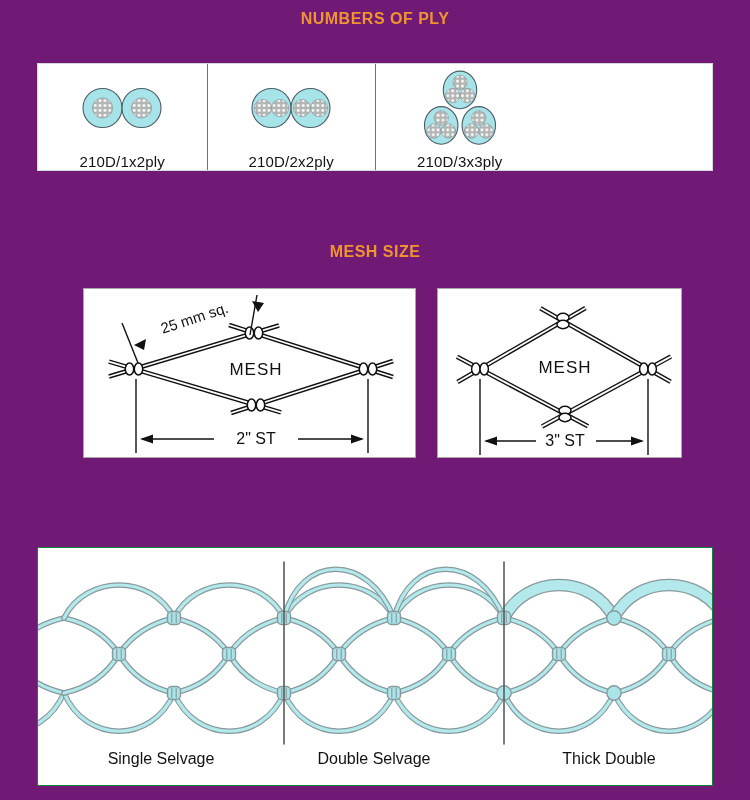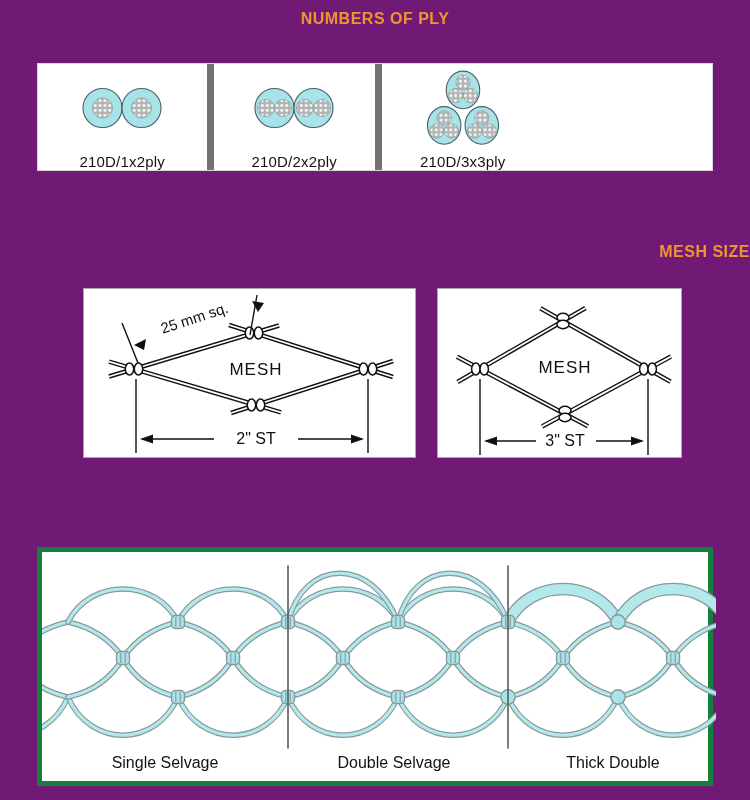--- a/index.html
+++ b/index.html
@@ -1,34 +1,34 @@
 <!DOCTYPE html>
 <html><head>
 <meta charset="utf-8">
 <style>
   html,body{margin:0;padding:0;background:#fff;}
   #page{position:relative;width:750px;height:800px;background:#701a75;overflow:hidden;
         font-family:Liberation Sans, sans-serif;}
   .heading{position:absolute;left:0;width:750px;text-align:center;
            font-size:16px;font-weight:700;letter-spacing:.5px;color:#EF9430;}
   #h-ply{top:10px;}
-  #h-mesh{top:243px;text-align:right;}
+  #h-mesh{top:243px;}
   #h-selvage{top:506px;}
   .plybox{position:absolute;left:37px;top:63px;width:676px;height:108px;
           border:1px solid #d8d8d8;display:flex;box-sizing:border-box;background:#fff;}
   .plycell{width:25%;display:flex;flex-direction:column;align-items:center;
            justify-content:flex-start;padding-top:5px;box-sizing:border-box;}
-  .plycell + .plycell{border-left:7px solid #737373;}
+  .plycell + .plycell{border-left:1px solid #737373;}
   .plylabel{font-size:15px;color:#121212;margin-top:6px;letter-spacing:.2px;}
   .meshbox{position:absolute;top:288px;height:170px;border:1px solid #a8a8a8;
            box-sizing:border-box;background:#fff;}
   #meshL{left:83px;width:333px;}
   #meshR{left:437px;width:245px;}
   .selvbox{position:absolute;left:37px;top:547px;width:676px;height:239px;
-           border:5px solid #15803d;box-sizing:border-box;background:#fff;}
+           border:1px solid #15803d;box-sizing:border-box;background:#fff;}
   .selvlabel{position:absolute;top:202px;transform:translateX(-50%);
              font-size:16px;color:#121212;white-space:nowrap;}
   svg{display:block;}
   .mtext{font-size:17px;fill:#111;letter-spacing:1px;}
   .dtext{font-size:16px;fill:#111;}
   .stext{font-size:15px;fill:#111;}
 </style>
 </head>
 <body>
 
@@ -297,17 +297,17 @@
         <line x1="248.2" y1="140" x2="248.2" y2="150" stroke="#87999C" stroke-width="1.1"></line>
         <rect x="349.5" y="138.5" width="13" height="13" rx="4" fill="#a9e4e9" stroke="#87999C" stroke-width="1.4"></rect>
         <line x1="353.8" y1="140" x2="353.8" y2="150" stroke="#87999C" stroke-width="1.1"></line>
         <line x1="358.2" y1="140" x2="358.2" y2="150" stroke="#87999C" stroke-width="1.1"></line>
         <circle cx="466" cy="145" r="7.2" fill="#a9e4e9" stroke="#87999C" stroke-width="1.4"></circle>
         <circle cx="576" cy="145" r="7.2" fill="#a9e4e9" stroke="#87999C" stroke-width="1.4"></circle>
         <path d="M246,14 L246,196" fill="none" stroke="#5a5a5a" stroke-width="1.6" stroke-linecap="round"></path>
         <path d="M466,14 L466,196" fill="none" stroke="#5a5a5a" stroke-width="1.6" stroke-linecap="round"></path>
       </svg>
     <span class="selvlabel" style="left:123px">Single Selvage</span>
-    <span class="selvlabel" style="left:352px">Double Selvage</span>
+    <span class="selvlabel" style="left:336px">Double Selvage</span>
     <span class="selvlabel" style="left:571px">Thick Double</span>
   </div>
 
 </div>
 
 </body></html>

